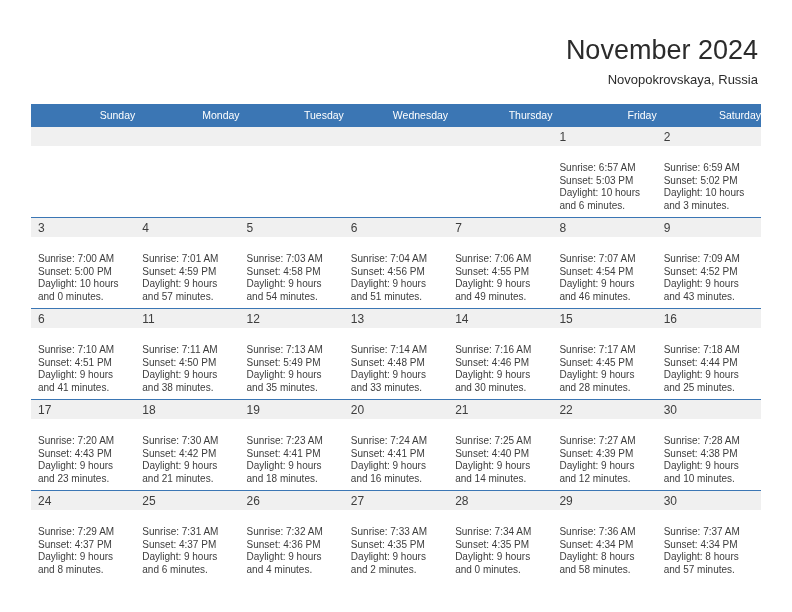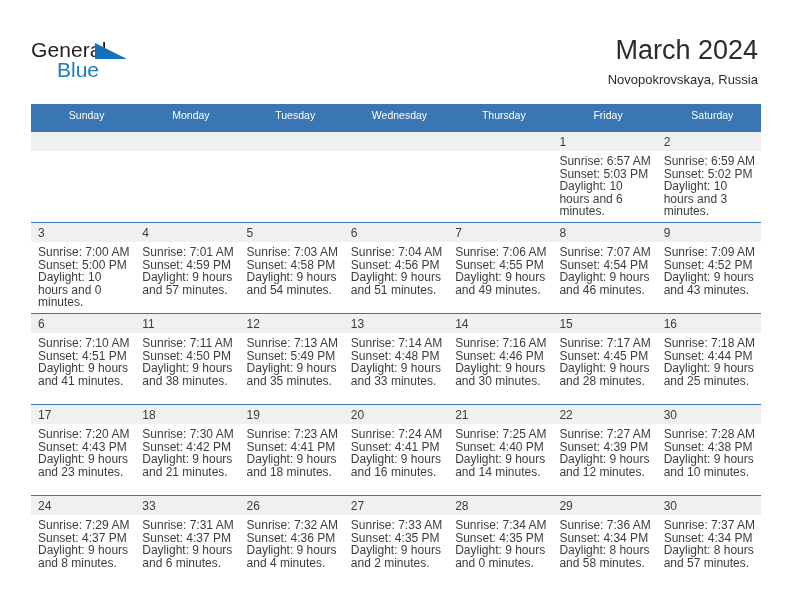--- a/index.html
+++ b/index.html
@@ -96,22 +96,22 @@
     border-collapse: collapse;
     table-layout: fixed;
   }
   .calendar col { width: 104.28px; }
 
   thead th {
     background: #3b76b4;
     color: #ffffff;
     font-size: 10.5px;
     font-weight: normal;
-    text-align: center;
-    padding: 5px 0 10px 7px;
+    text-align: right;
+    padding: 5px 0 5px 7px;
     height: 18px;
     box-sizing: border-box;
     border: none;
   }
 
   tbody tr.week-row {
     border-top: 1.4px solid #3b76b4;
   }
   tbody td {
     vertical-align: top;
@@ -132,43 +132,38 @@
     box-sizing: border-box;
     padding: 1px 0 0 7px;
     font-size: 12px;
     color: #3d3d3d;
     line-height: 18px;
   }
   .daycell.empty .daynum-band {
     background: #f0f0f0;
   }
   .info {
-    padding: 4px 6px 0 7px;
-    font-size: 12px;
+    padding: 16px 6px 0 7px;
+    font-size: 10px;
     line-height: 12.6px;
     color: #3d3d3d;
   }
   .info div { white-space: nowrap; }
   .info .wrap { white-space: normal; }
 </style>
 </head>
 <body>
 
 <div class="page">
 
   <div class="topbar">
 
-    <div class="logo">
-      <span class="logo-general">General</span>
-      <span class="logo-tri"></span>
-      <span class="logo-blue">Blue</span>
-    </div>
 
     <div class="title-block">
-      <h1 class="cal-title">March 2024</h1>
+      <h1 class="cal-title">November 2024</h1>
       <div class="cal-subtitle">Novopokrovskaya, Russia</div>
     </div>
 
   </div>
 
   <table class="calendar">
     <colgroup>
       <col>
         <col>
         <col>
@@ -458,21 +453,21 @@
               <div class="daynum-band">24</div>
               <div class="info">
                 <div>Sunrise: 7:29 AM</div>
                 <div>Sunset: 4:37 PM</div>
                 <div class="wrap">Daylight: 9 hours and 8 minutes.</div>
               </div>
             </div>
           </td>
           <td>
             <div class="daycell">
-              <div class="daynum-band">33</div>
+              <div class="daynum-band">25</div>
               <div class="info">
                 <div>Sunrise: 7:31 AM</div>
                 <div>Sunset: 4:37 PM</div>
                 <div class="wrap">Daylight: 9 hours and 6 minutes.</div>
               </div>
             </div>
           </td>
           <td>
             <div class="daycell">
               <div class="daynum-band">26</div>

